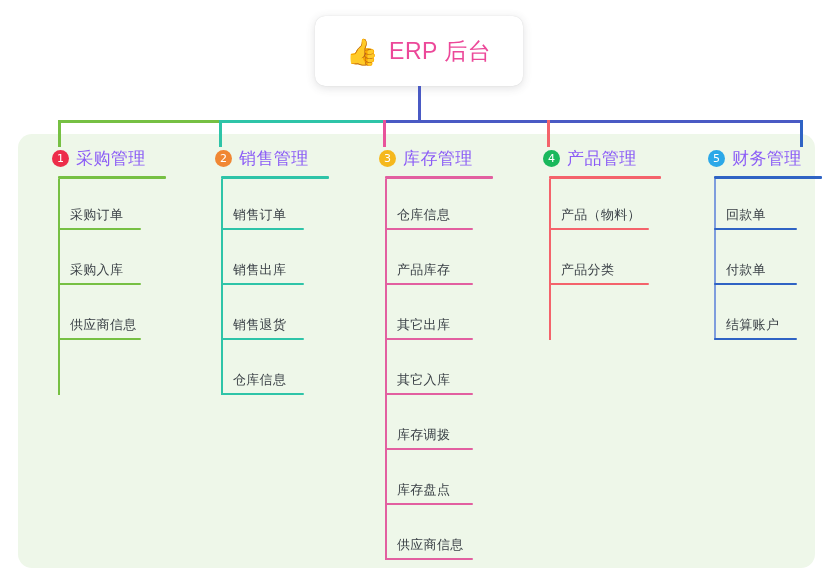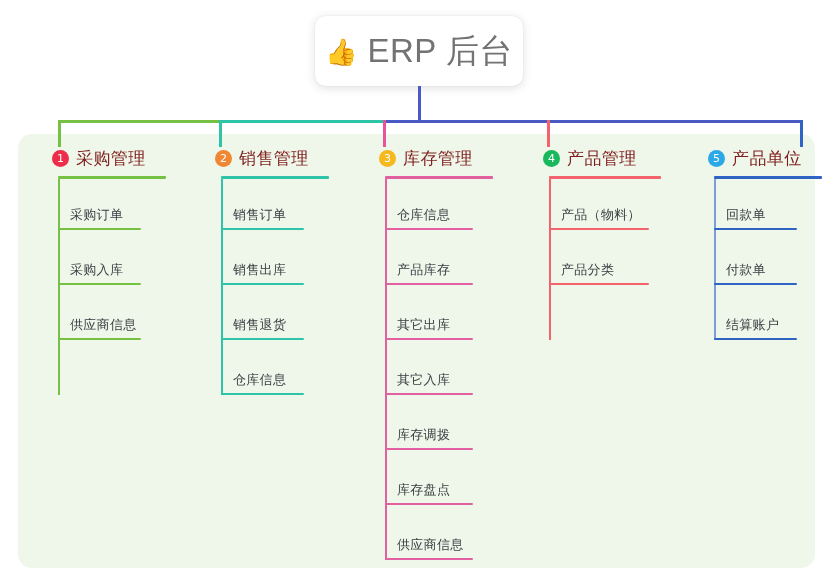--- a/index.html
+++ b/index.html
@@ -46,22 +46,22 @@
     gap: 10px;
     box-sizing: border-box;
   }
   #root-emoji {
     font-size: 26px;
     line-height: 1;
     display: inline-block;
     transform: translateY(1px);
   }
   #root-title {
-    font-size: 33px;
-    color: #737373;
+    font-size: 23px;
+    color: #ec4899;
     letter-spacing: 0.5px;
     white-space: nowrap;
   }
 
   
   .conn {
     position: absolute;
   }
 
   
@@ -84,21 +84,21 @@
     color: #ffffff;
     font-size: 11px;
     line-height: 17px;
     text-align: center;
     font-weight: 400;
     flex: 0 0 auto;
     font-family: "DejaVu Sans", sans-serif;
   }
   .col-title {
     font-size: 17px;
-    color: #7f1d1d;
+    color: #8b5cf6;
     letter-spacing: 0.4px;
   }
   .col-rule {
     height: 3px;
     margin-top: 6px;
     border-radius: 1px;
   }
 
   .col-body {
     position: relative;
@@ -257,21 +257,21 @@
           </div>
           <div class="leaf">
             <span class="leaf-label">产品分类</span>
             <div class="leaf-rule" style="background: rgb(244, 99, 107); width: 100px;"></div>
           </div>
         </div>
       </div>
       <div class="column" style="left: 696px; width: 120px;">
         <div class="col-header">
           <span class="badge" style="background: rgb(43, 168, 232);">5</span>
-          <span class="col-title">产品单位</span>
+          <span class="col-title">财务管理</span>
         </div>
         <div class="col-rule" style="background: rgb(47, 99, 196); width: 108px; margin-left: 18px;"></div>
         <div class="col-body" style="height: 165px;">
           <div class="spine" style="background: rgb(126, 157, 221); height: 161px;"></div>
           <div class="leaf">
             <span class="leaf-label">回款单</span>
             <div class="leaf-rule" style="background: rgb(47, 99, 196); width: 83px;"></div>
           </div>
           <div class="leaf">
             <span class="leaf-label">付款单</span>

